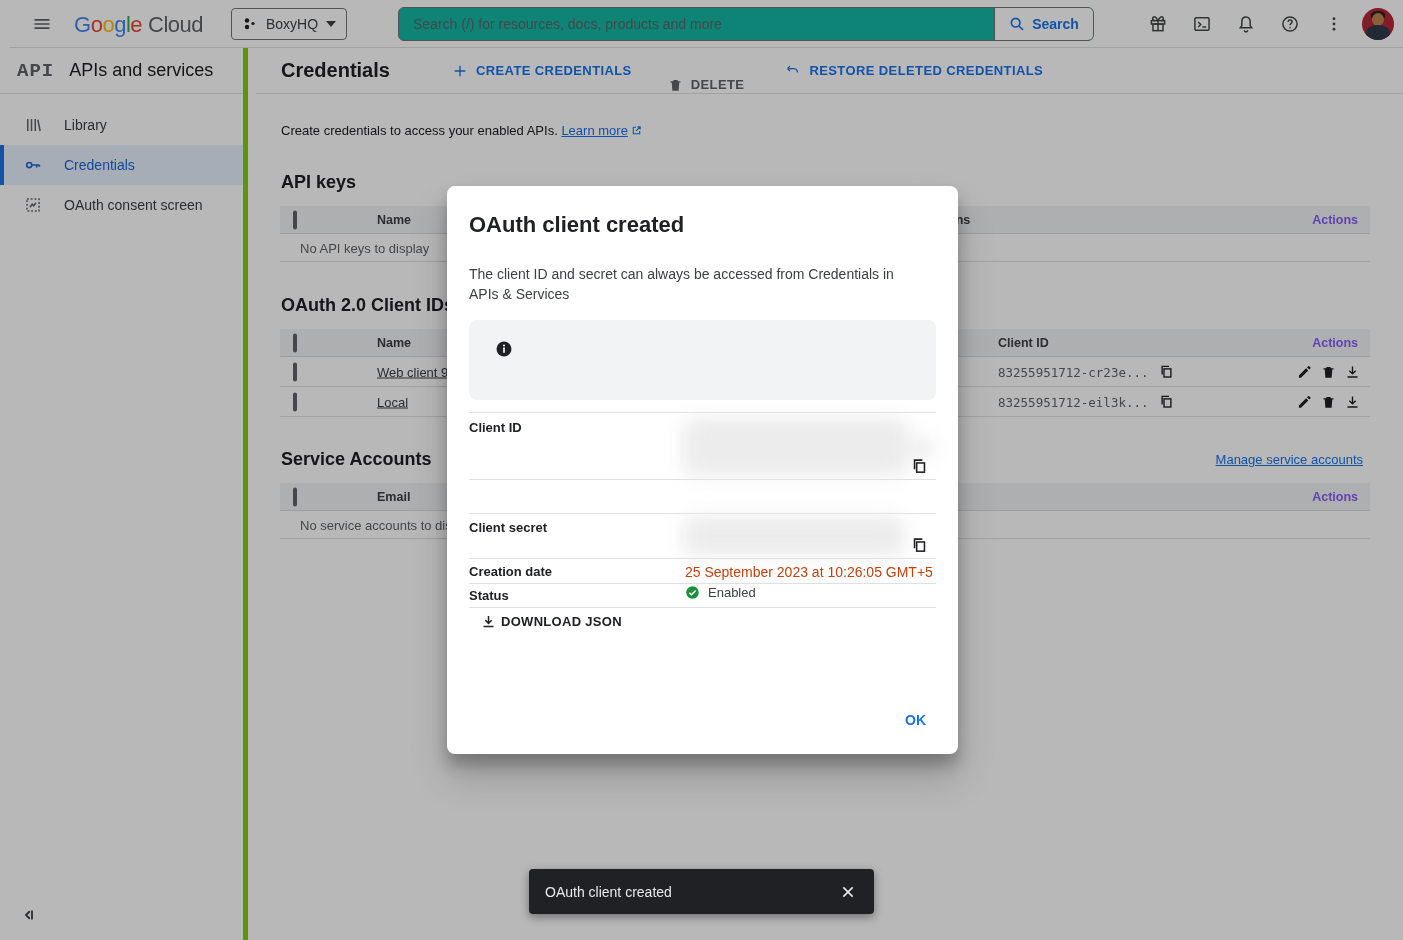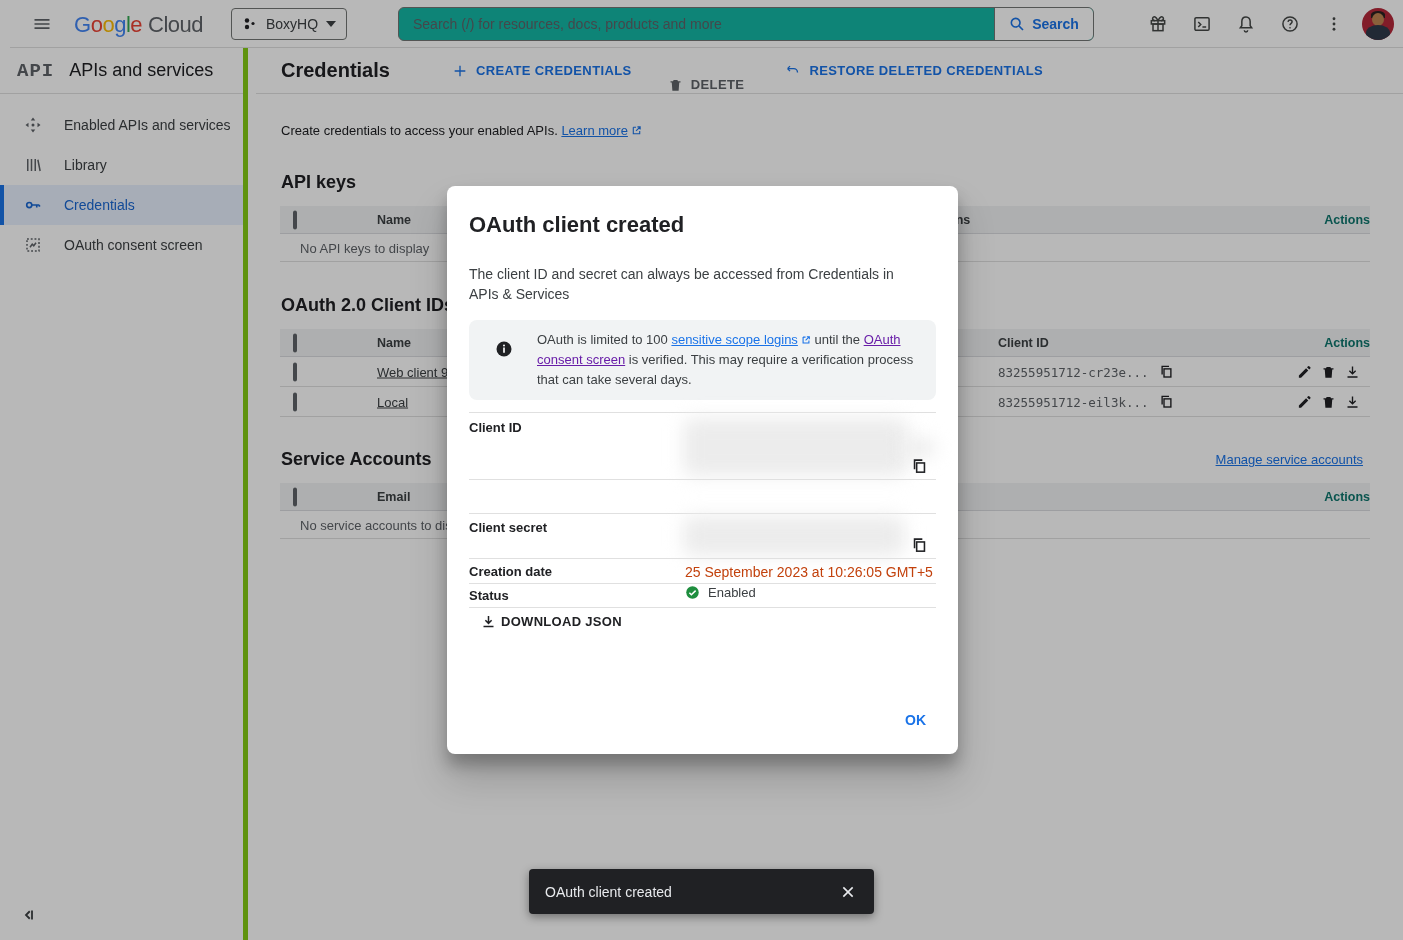--- a/index.html
+++ b/index.html
@@ -80,21 +80,21 @@
   .managelnk { position:absolute; right:40px; top:404px; font-size:13px; }
 
   .tbl { position:absolute; left:24px; width:1090px; }
   .t-apikeys { top:158px; } .t-oauth { top:281px; } .t-sa { top:435px; }
   .hrow { position:relative; height:28px; background:#f1f3f4; border-bottom:1px solid #dadce0; }
   .brow { position:relative; border-bottom:1px solid #e0e0e0; background:#fff; }
   .rh28 { height:28px; } .rh30 { height:30px; }
   .cell { position:absolute; top:50%; transform:translateY(-50%); font-size:13px; color:#3c4043; }
   .hcell { font-weight:bold; font-size:12.5px; color:#3c4043; }
   .c-check { left:13px; } .c-name { left:65px;padding-left:32px; } .c-cid { left:718px; }
-  .c-restr { left:618px; } .c-act { right:0; color:#0f766e;text-align:center; }
+  .c-restr { left:618px; } .c-act { right:12px; color:#8b5cf6;text-align:center; }
   .c-empty { left:20px; color:#5f6368; }
   .checkbox { width:16px; height:16px; border:2px solid #5f6368; border-radius:2px;
     background:#fff; cursor:pointer; }
   .mono { font-family:"DejaVu Sans Mono", monospace; font-size:12.5px; color:#5f6368; }
   .cidwrap { display:flex; align-items:center; gap:10px; }
   .iconbtn { background:none; border:none; color:#202124; cursor:pointer; padding:0; }
   .rowactions { position:absolute; right:10px; top:50%; transform:translateY(-50%);
     display:flex; gap:9px; }
 
   
@@ -209,27 +209,20 @@
   </div>
 </header>
 
 <aside class="sidebar">
   <div class="prodhead">
     <span class="prodglyph">API</span>
     <span class="prodtitle">APIs and services</span>
   </div>
   <nav class="nav">
     <div class="navitem">
-      <svg width="18" height="18" viewBox="0 0 24 24" fill="currentColor">
-          <path d="M12 2l3 4H9zM12 22l-3-4h6zM2 12l4-3v6zM22 12l-4 3V9z"></path>
-          <circle cx="12" cy="12" r="2"></circle>
-        </svg>
-      <span class="nlabel">Enabled APIs and services</span>
-    </div>
-    <div class="navitem">
       <svg width="18" height="18" viewBox="0 0 24 24" fill="none" stroke="currentColor" stroke-width="2">
           <path d="M5 4v16M10 4v16M15 4v16M18.5 5l3 15"></path>
         </svg>
       <span class="nlabel">Library</span>
     </div>
     <div class="navitem selected">
       <span class="selbar"></span>
       <svg width="18" height="18" viewBox="0 0 24 24" fill="none" stroke="currentColor" stroke-width="2.2">
           <circle cx="7" cy="12" r="3.4"></circle>
           <path d="M10.5 12h10M17 12v3.2M20.5 12v2.4"></path>
@@ -382,23 +375,20 @@
 <div class="modal">
   <h2 class="m-title">OAuth client created</h2>
   <p class="m-sub">The client ID and secret can always be accessed from Credentials in APIs &amp; Services</p>
 
   <div class="m-notice">
     <svg class="nicon" width="18" height="18" viewBox="0 0 24 24">
       <circle cx="12" cy="12" r="10" fill="#202124"></circle>
         <rect x="10.9" y="10" width="2.2" height="7" fill="#fff"></rect>
         <circle cx="12" cy="7.2" r="1.3" fill="#fff"></circle>
     </svg>
-    <p class="ntext"><span>OAuth is limited to 100 </span><a class="lnk">sensitive scope logins</a><svg class="extic" width="10" height="10" viewBox="0 0 24 24" fill="none" stroke="currentColor" stroke-width="2.6">
-          <path d="M5 5h6M5 5v14h14v-6M14 4h6v6M20 4l-9 9"></path>
-        </svg><span> until the </span><a class="lnk-visited">OAuth consent screen</a><span> is verified. This may require a verification process that can take several days.</span></p>
   </div>
 
   <div class="m-hr" style="top:226px"></div>
   <span class="m-label" style="top:234px">Client ID</span>
   <span class="blob" style="left:236px; top:232px; width:225px; height:58px;"></span>
   <span class="blob" style="left:456px; top:252px; width:32px; height:20px;"></span>
   <button class="m-copy" style="left:464px; top:272px;">
     <svg width="17" height="17" viewBox="0 0 24 24" fill="none" stroke="currentColor" stroke-width="2.2">
         <rect x="8" y="7" width="11" height="13"></rect>
         <path d="M5 16V3h11"></path>

